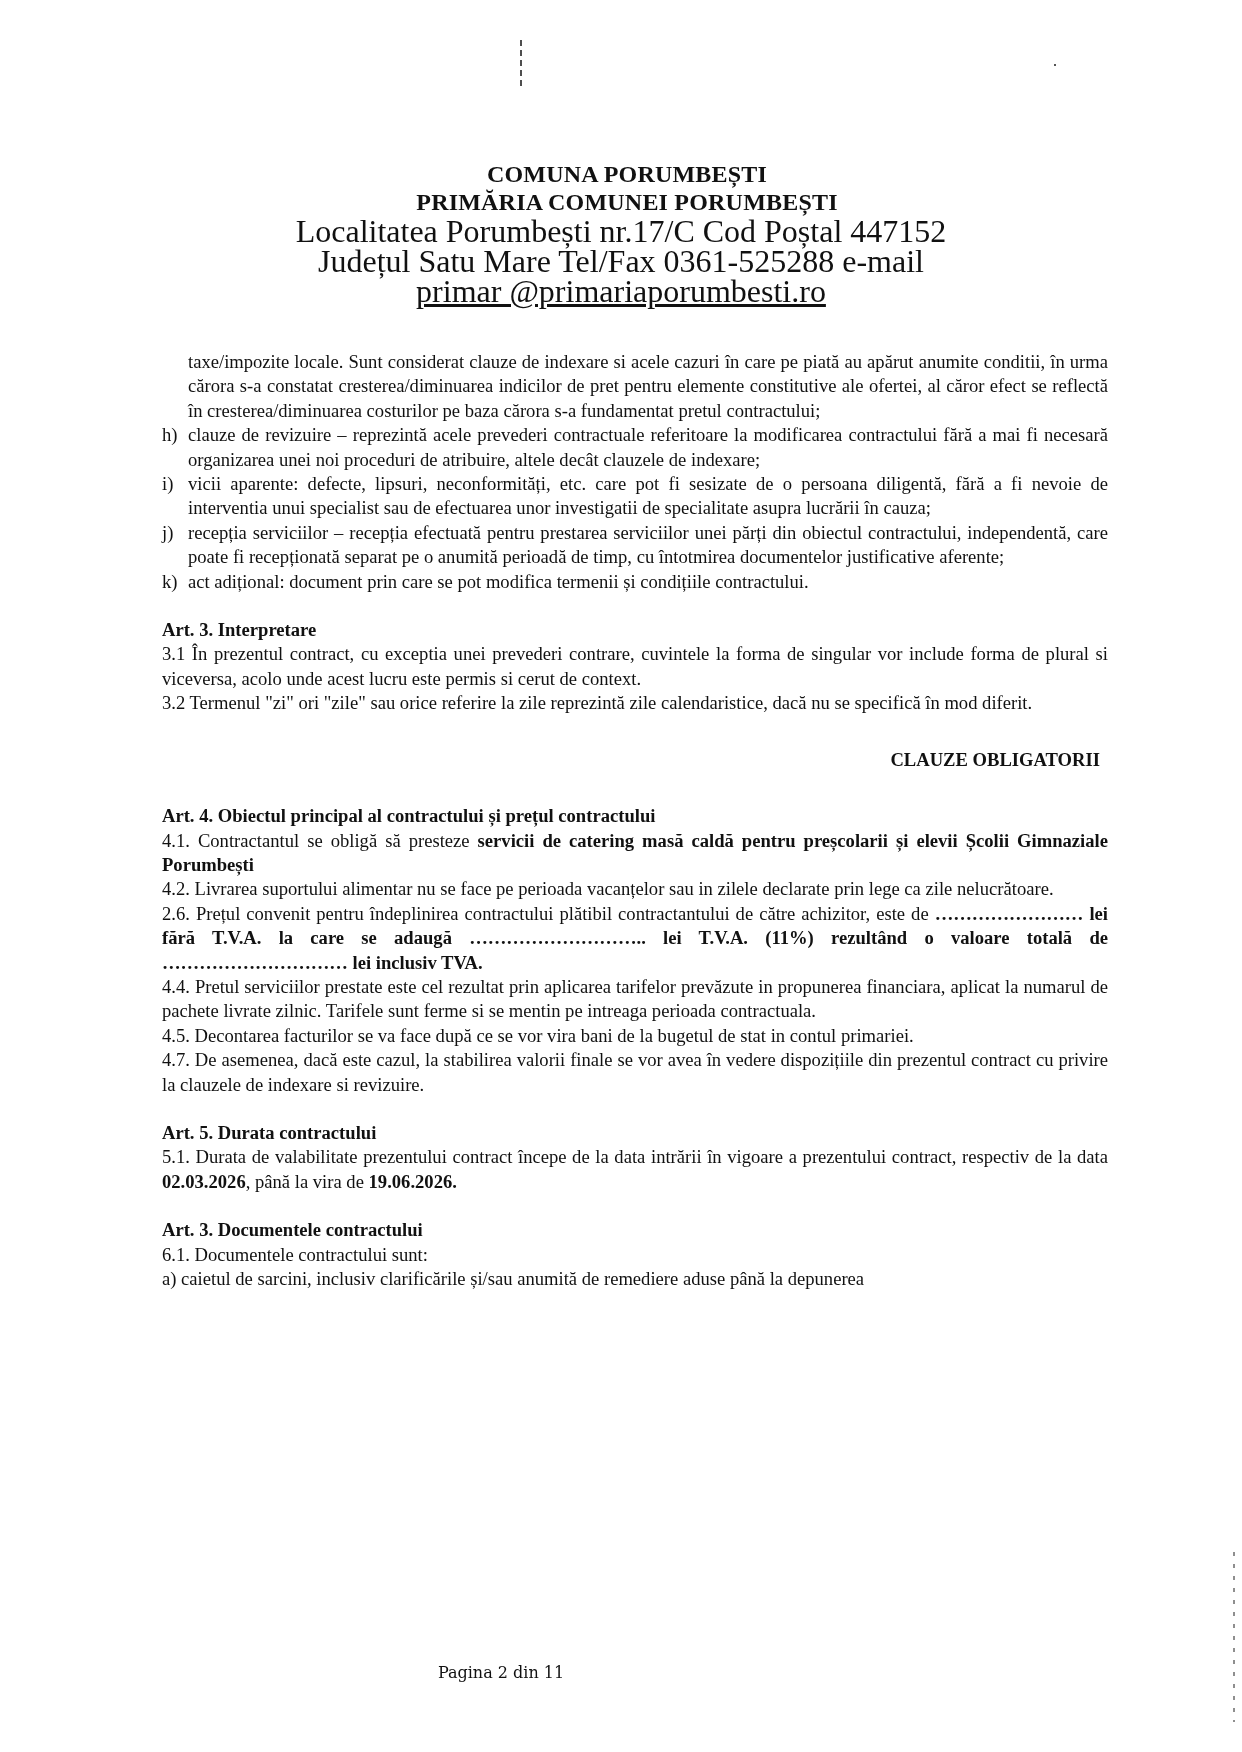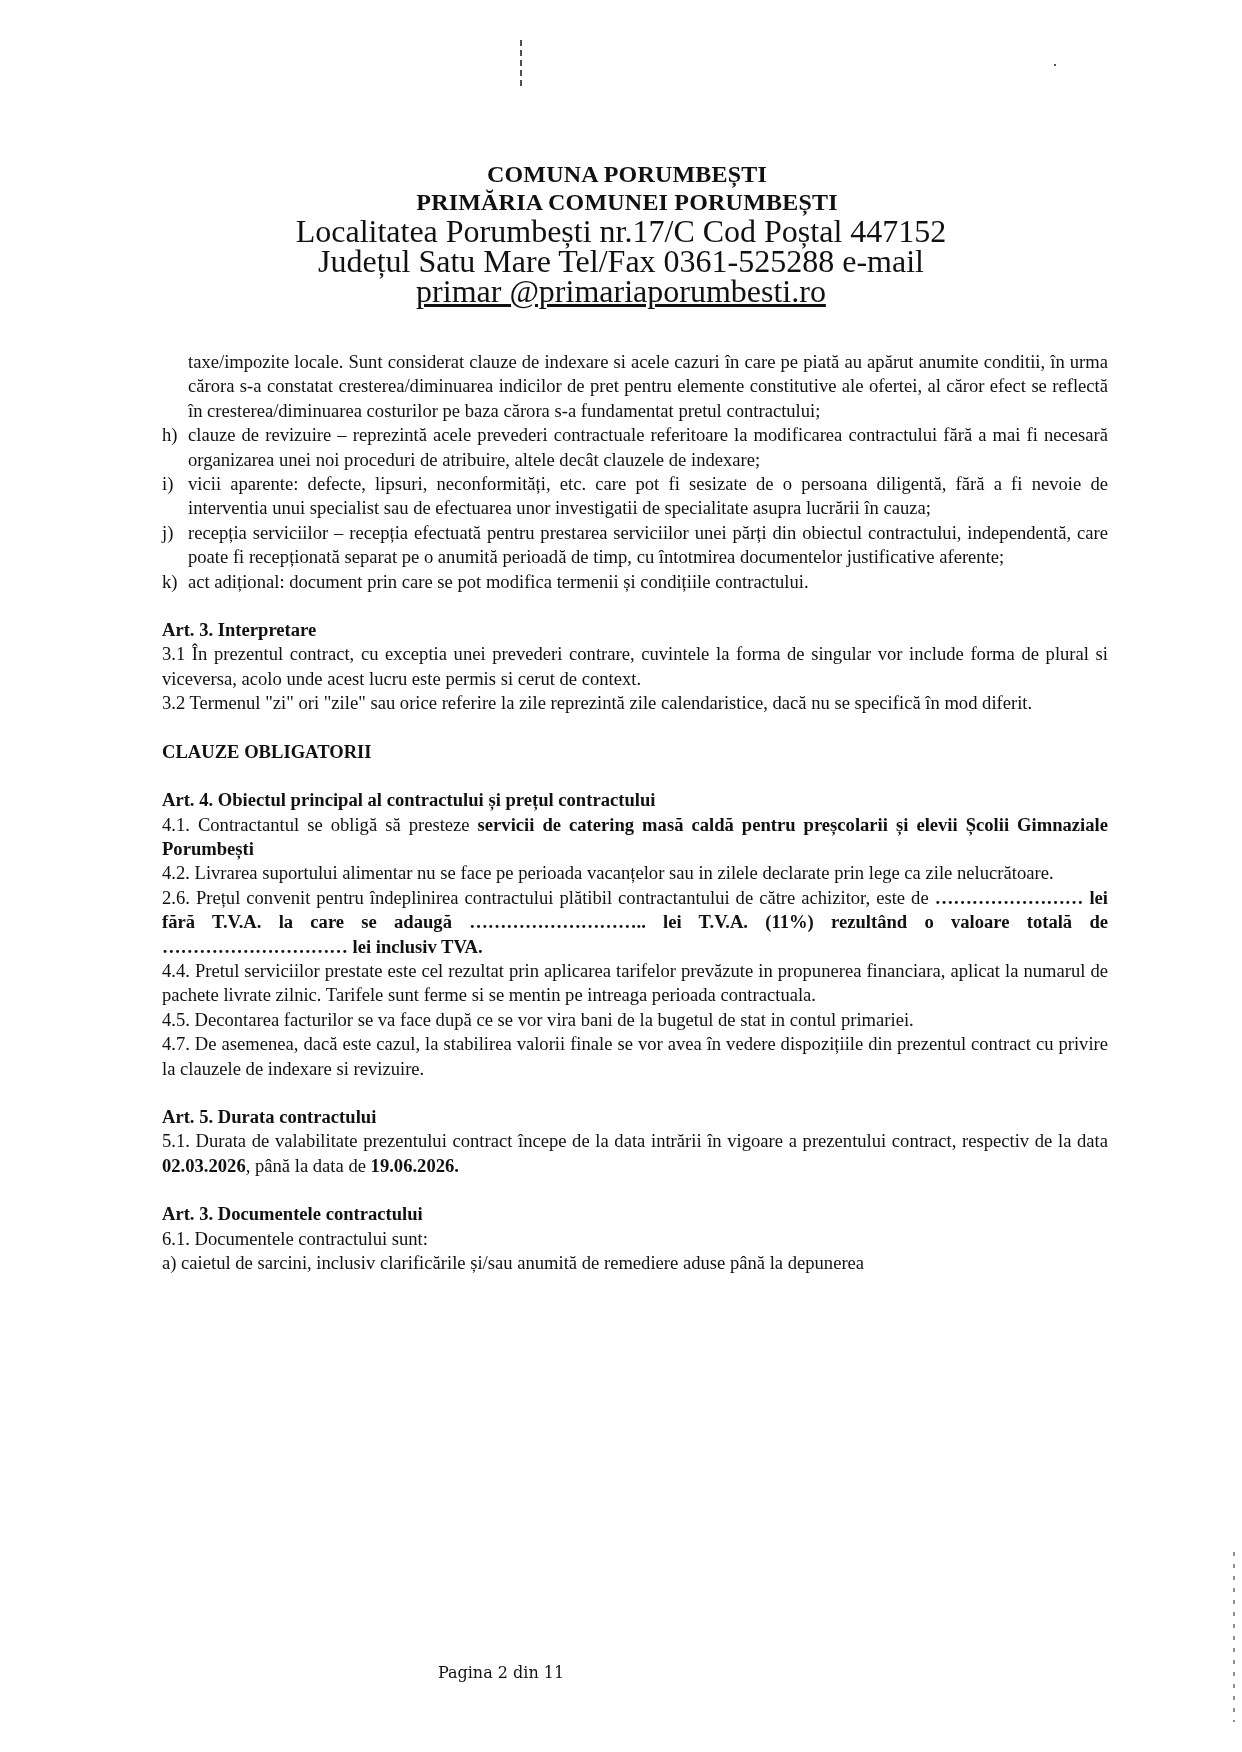--- a/index.html
+++ b/index.html
@@ -89,23 +89,23 @@
       position: absolute;
       left: 0;
       top: 0;
     }
     .art-title {
       font-weight: bold;
       margin: 0;
     }
     .gap-lg { height: 24px; }
     .center-title {
-      text-align: left;
+      text-align: right;
       font-weight: bold;
-      margin: 0;
+      margin: 8px;
     }
     .bold { font-weight: bold; }
     .footer {
       position: absolute;
       left: 0;
       top: 1663px;
       width: 1002px;
       text-align: center;
       font-size: 16px;
       font-family: "DejaVu Serif", serif;
@@ -165,21 +165,21 @@
     <p class="para"><span>4.1. Contractantul se obligă să presteze </span><span class="bold">servicii de catering  masă caldă pentru preșcolarii și elevii Școlii Gimnaziale Porumbești</span></p>
     <p class="para">4.2. Livrarea suportului alimentar nu se face pe perioada vacanțelor sau in zilele declarate prin lege ca zile nelucrătoare.</p>
     <p class="para"><span>2.6. Prețul convenit pentru îndeplinirea contractului plătibil contractantului de către achizitor, este de </span><span class="bold">…………………… lei fără T.V.A. la care se adaugă ……………………….. lei T.V.A. (11%) rezultând o valoare totală de ………………………… lei inclusiv TVA.</span></p>
     <p class="para">4.4. Pretul serviciilor prestate este cel rezultat prin aplicarea tarifelor prevăzute in propunerea financiara, aplicat la numarul de pachete livrate zilnic. Tarifele sunt ferme si se mentin pe intreaga perioada contractuala.</p>
     <p class="para">4.5. Decontarea facturilor se va face după ce se vor vira bani de la bugetul de stat in contul primariei.</p>
     <p class="para">4.7. De asemenea, dacă este cazul, la stabilirea valorii finale se vor avea în vedere dispozițiile din prezentul contract cu privire la clauzele de indexare si revizuire.</p>
 
     <div class="gap-lg"></div>
 
     <p class="art-title">Art. 5. Durata contractului</p>
-    <p class="para"><span>5.1. Durata de valabilitate prezentului contract începe de la data intrării în vigoare a prezentului contract, respectiv de la data </span><span class="bold">02.03.2026</span><span>, până la data de </span><span class="bold">19.06.2026.</span></p>
+    <p class="para"><span>5.1. Durata de valabilitate prezentului contract începe de la data intrării în vigoare a prezentului contract, respectiv de la data </span><span class="bold">02.03.2026</span><span>, până la vira de </span><span class="bold">19.06.2026.</span></p>
 
     <div class="gap-lg"></div>
 
     <p class="art-title">Art. 3. Documentele contractului</p>
     <p class="para">6.1. Documentele contractului sunt:</p>
     <p class="para">a) caietul de sarcini, inclusiv clarificările și/sau anumită de remediere aduse până la depunerea</p>
   </div>
 
   <div class="footer">Pagina 2 din 11</div>
 </div>

